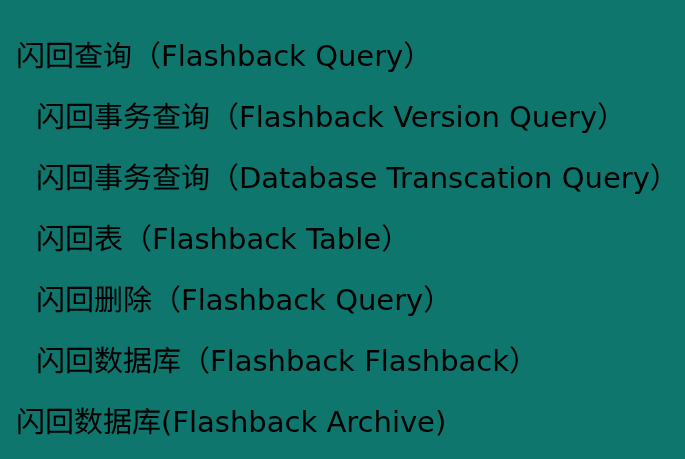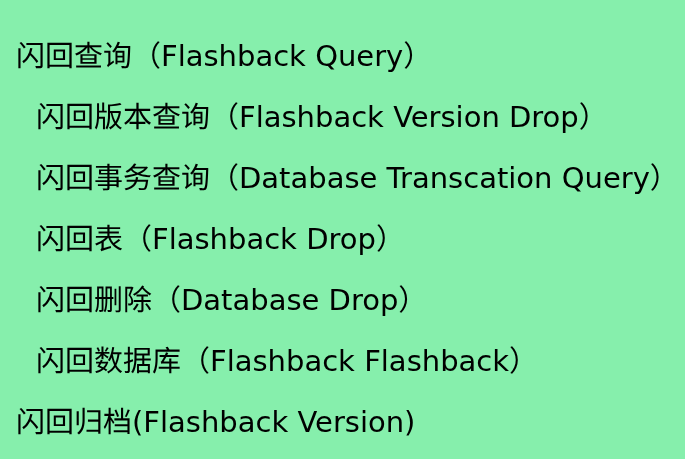--- a/index.html
+++ b/index.html
@@ -12,21 +12,21 @@
   body {
     font-family: "DejaVu Sans", "Liberation Sans", sans-serif;
     color: #000000;
     -webkit-font-smoothing: antialiased;
   }
 
   #page {
     position: relative;
     width: 685px;
     height: 459px;
-    background: #86efac;
+    background: #0f766e;
     overflow: hidden;
     box-sizing: border-box;
   }
 
   .outline {
     position: absolute;
     left: 0;
     top: 0;
     width: 685px;
     margin: 0;
@@ -68,38 +68,38 @@
 
 <div id="page">
 
   <div class="outline">
 
     <div class="outline-item level-0 row-0">
       <span class="outline-text">闪回查询（Flashback Query）</span>
     </div>
 
     <div class="outline-item level-1 row-1">
-      <span class="outline-text">闪回版本查询（Flashback Version Drop）</span>
+      <span class="outline-text">闪回事务查询（Flashback Version Query）</span>
     </div>
 
     <div class="outline-item level-1 row-2">
       <span class="outline-text">闪回事务查询（Database Transcation Query）</span>
     </div>
 
     <div class="outline-item level-1 row-3">
-      <span class="outline-text">闪回表（Flashback Drop）</span>
+      <span class="outline-text">闪回表（Flashback Table）</span>
     </div>
 
     <div class="outline-item level-1 row-4">
-      <span class="outline-text">闪回删除（Database Drop）</span>
+      <span class="outline-text">闪回删除（Flashback Query）</span>
     </div>
 
     <div class="outline-item level-1 row-5">
       <span class="outline-text">闪回数据库（Flashback Flashback）</span>
     </div>
 
     <div class="outline-item level-0 row-6">
-      <span class="outline-text">闪回归档(Flashback Version)</span>
+      <span class="outline-text">闪回数据库(Flashback Archive)</span>
     </div>
 
   </div>
 
 </div>
 
 </body></html>

